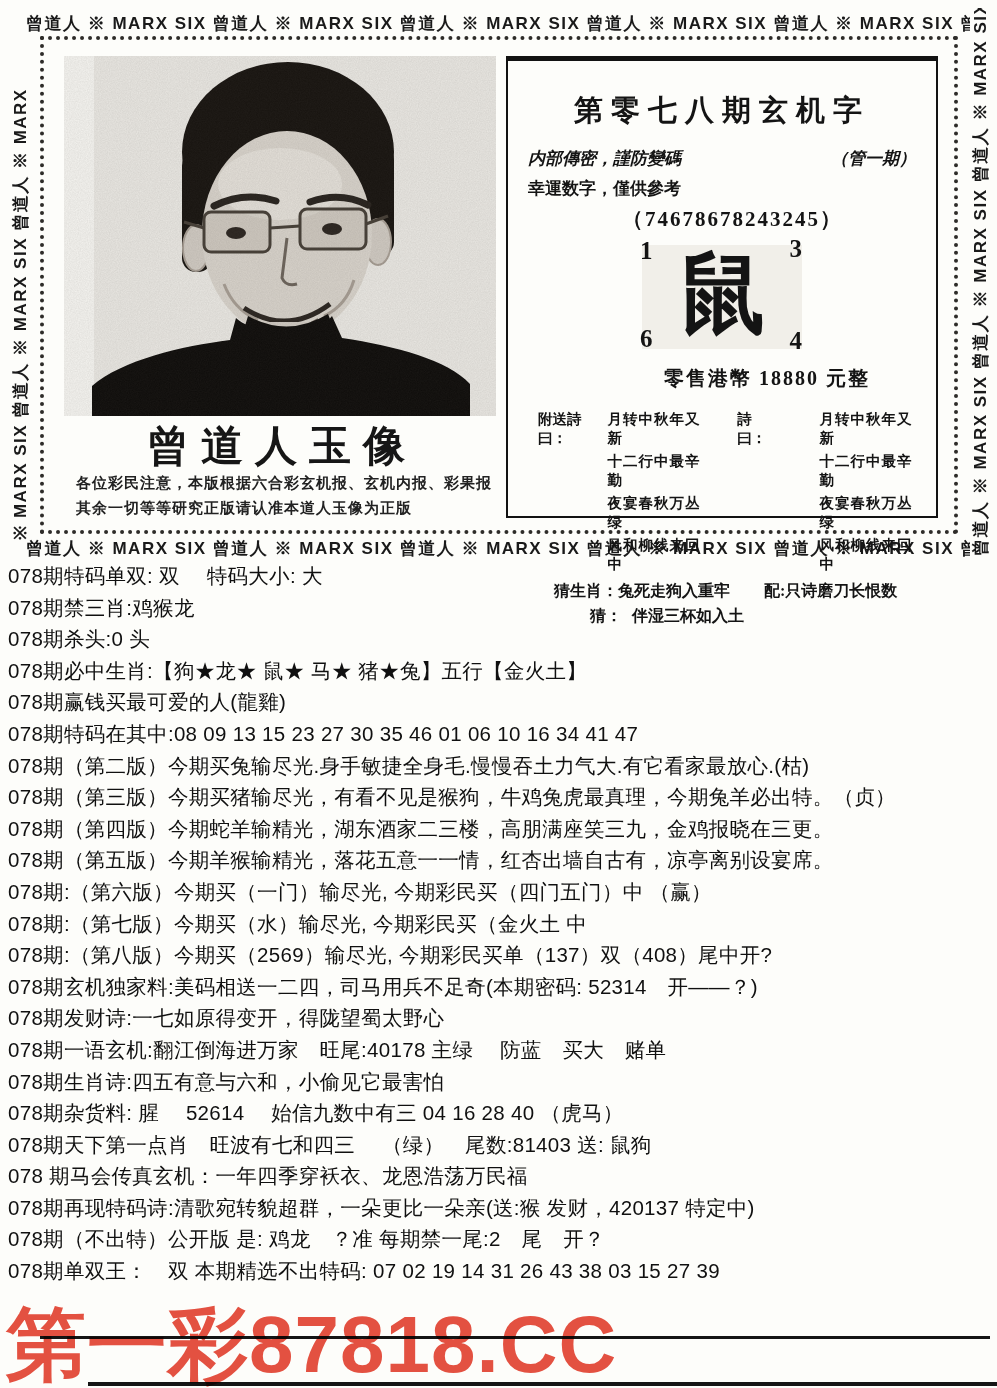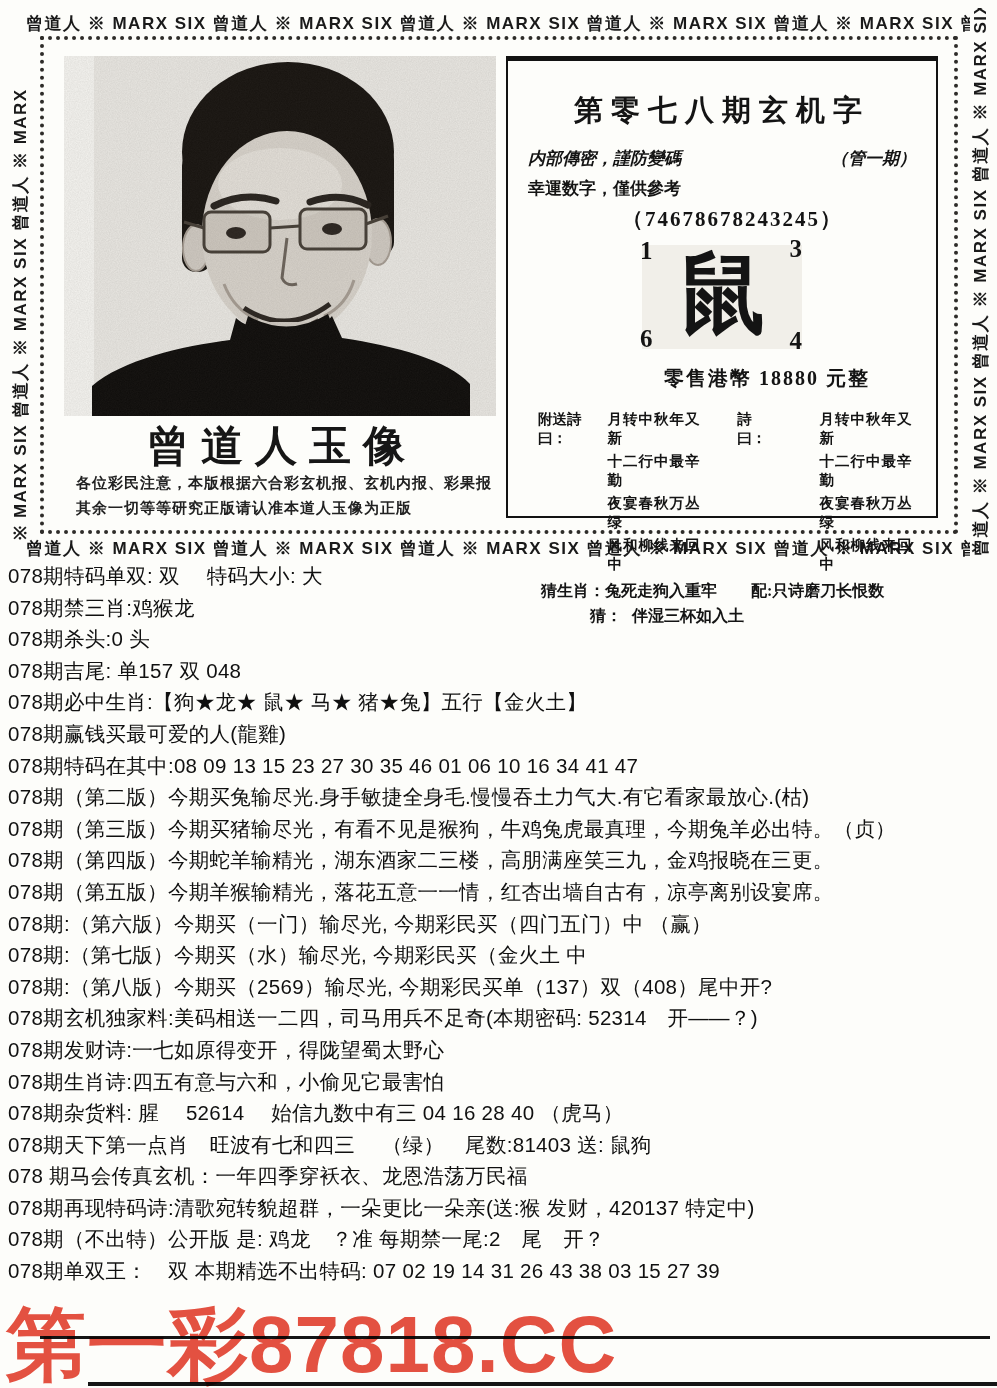--- a/index.html
+++ b/index.html
@@ -38,21 +38,21 @@
   .znum-tl{left:-2px;top:-8px;}.znum-tr{right:0;top:-10px;}
   .znum-bl{left:-2px;bottom:-4px;}.znum-br{right:0;bottom:-6px;}
   .price{margin-top:16px;text-align:right;padding-right:52px;font-size:20px;
          font-weight:bold;letter-spacing:2px;}
   .poems{display:flex;margin-top:18px;font-size:14.5px;font-weight:bold;}
   .poem{display:flex;}
   .poem1{margin-left:16px;}.poem2{margin-left:26px;gap:33px;}
   .poem-lines div{margin-bottom:4px;letter-spacing:1px;}
   .poem2 .poem-lines div{padding-left:8px;}
   .guess-row{display:flex;margin-top:3px;font-size:16px;font-weight:bold;}
-  .guess-zl{margin-left:19px;}
+  .guess-zl{margin-left:32px;}
   .pair{margin-left:34px;}
   .guess-b{margin-left:68px;margin-top:4px;font-size:16px;font-weight:bold;display:flex;}
   .gspace{width:10px;}
   
   .tips{position:absolute;left:8px;top:560px;width:986px;}
   .tip-line{height:31.6px;font-size:20.5px;line-height:31.6px;white-space:nowrap;
             overflow:hidden;letter-spacing:0.3px;color:#101010;}
   
   .rule{position:absolute;background:#151515;}
   .rule1{left:40px;top:1336px;width:950px;height:3px;}
@@ -163,33 +163,33 @@
       <span>猜：</span>
       <span class="gspace"></span>
       <span>伴湿三杯如入土</span>
     </div>
   </div>
 
   <div class="tips">
       <div class="tip-line">078期特码单双: 双　 特码大小: 大</div>
       <div class="tip-line">078期禁三肖:鸡猴龙</div>
       <div class="tip-line">078期杀头:0 头</div>
-      <div class="tip-line">078期吉尾: 单157 双 048</div>
       <div class="tip-line">078期必中生肖:【狗★龙★ 鼠★ 马★ 猪★兔】五行【金火土】</div>
       <div class="tip-line">078期赢钱买最可爱的人(龍雞)</div>
       <div class="tip-line">078期特码在其中:08 09 13 15 23 27 30 35 46 01 06 10 16 34 41 47</div>
       <div class="tip-line">078期（第二版）今期买兔输尽光.身手敏捷全身毛.慢慢吞土力气大.有它看家最放心.(枯)</div>
       <div class="tip-line">078期（第三版）今期买猪输尽光，有看不见是猴狗，牛鸡兔虎最真理，今期兔羊必出特。（贞）</div>
       <div class="tip-line">078期（第四版）今期蛇羊输精光，湖东酒家二三楼，高朋满座笑三九，金鸡报晓在三更。</div>
       <div class="tip-line">078期（第五版）今期羊猴输精光，落花五意一一情，红杏出墙自古有，凉亭离别设宴席。</div>
       <div class="tip-line">078期:（第六版）今期买（一门）输尽光, 今期彩民买（四门五门）中 （赢）</div>
       <div class="tip-line">078期:（第七版）今期买（水）输尽光, 今期彩民买（金火土 中</div>
       <div class="tip-line">078期:（第八版）今期买（2569）输尽光, 今期彩民买单（137）双（408）尾中开?</div>
       <div class="tip-line">078期玄机独家料:美码相送一二四，司马用兵不足奇(本期密码: 52314　开——？)</div>
       <div class="tip-line">078期发财诗:一七如原得变开，得陇望蜀太野心</div>
+      <div class="tip-line">078期一语玄机:翻江倒海进万家　旺尾:40178 主绿　 防蓝　买大　赌单</div>
       <div class="tip-line">078期生肖诗:四五有意与六和，小偷见它最害怕</div>
       <div class="tip-line">078期杂货料: 腥　 52614　 始信九数中有三 04 16 28 40 （虎马）</div>
       <div class="tip-line">078期天下第一点肖　旺波有七和四三　 （绿）　尾数:81403 送: 鼠狗</div>
       <div class="tip-line">078 期马会传真玄机：一年四季穿袄衣、龙恩浩荡万民福</div>
       <div class="tip-line">078期再现特码诗:清歌宛转貌超群，一朵更比一朵亲(送:猴 发财，420137 特定中)</div>
       <div class="tip-line">078期（不出特）公开版 是: 鸡龙　？准 每期禁一尾:2　尾　开？</div>
       <div class="tip-line">078期单双王：　双 本期精选不出特码: 07 02 19 14 31 26 43 38 03 15 27 39</div>
     </div>
 
   <div class="rule rule1"></div>

